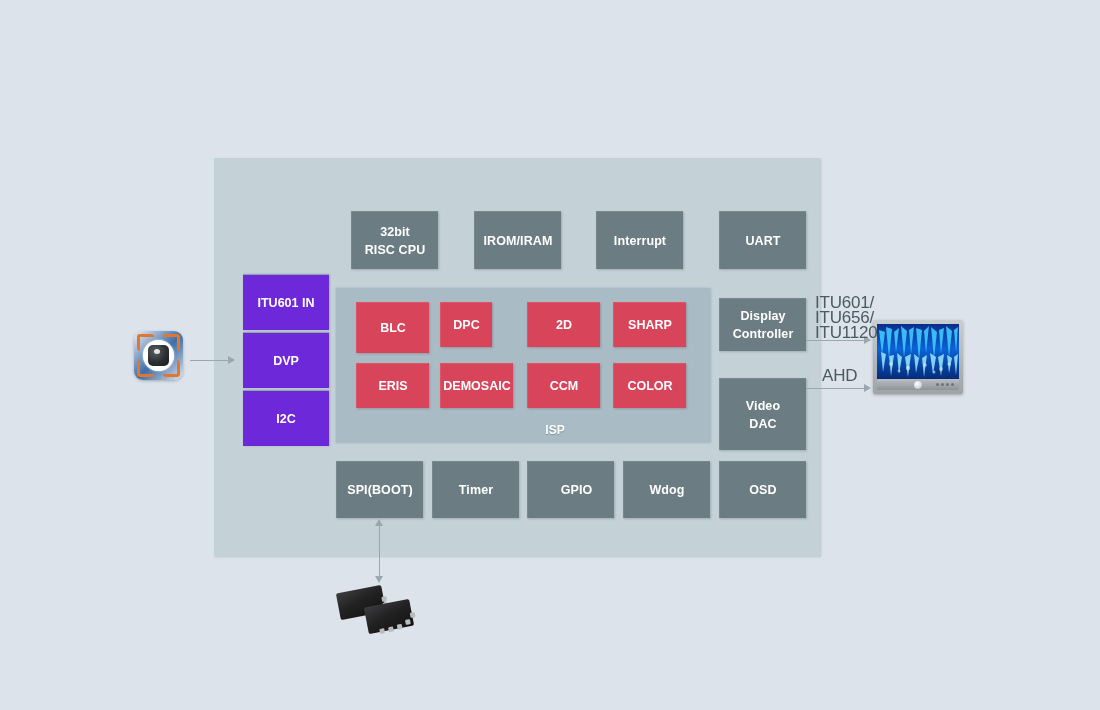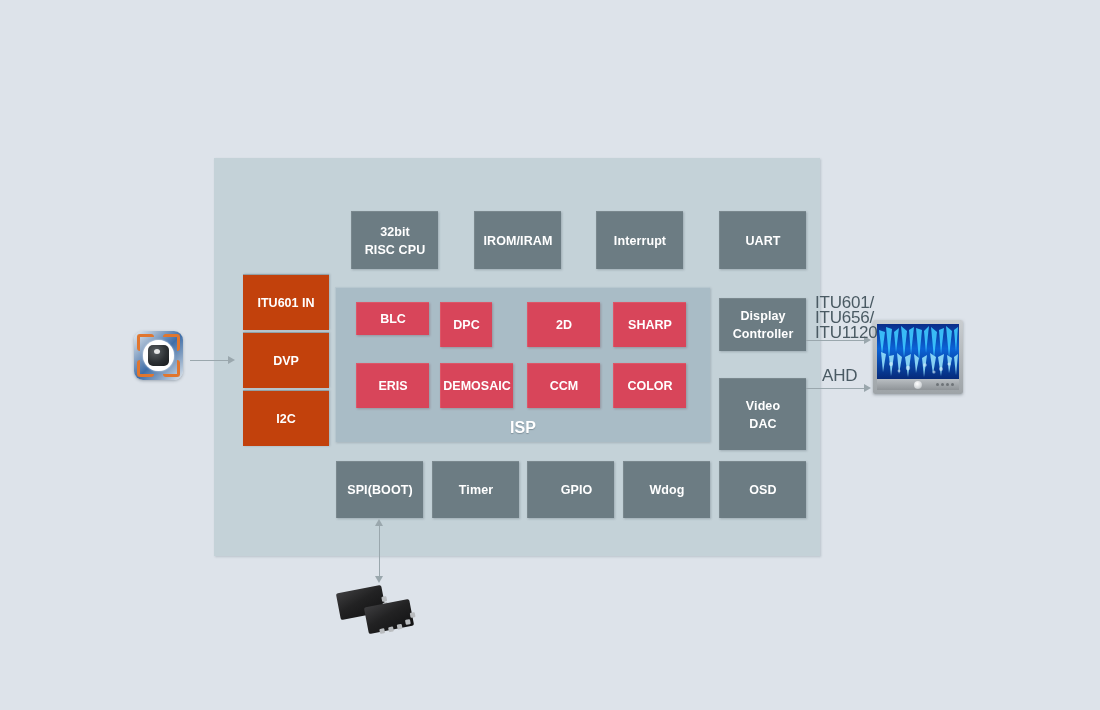--- a/index.html
+++ b/index.html
@@ -59,21 +59,21 @@
     left: 243px;
     top: 274px;
     width: 86px;
     height: 173px;
   }
   .io-blk {
     position: absolute;
     left: 0;
     width: 86px;
     height: 56px;
-    background: #c2410c;
+    background: #6d28d9;
     color: #fff;
     font-weight: bold;
     font-size: 12.5px;
     display: flex;
     align-items: center;
     justify-content: center;
     box-sizing: border-box;
     border-top: 1px solid #93a0a5;
     box-shadow: 1px 0 2px rgba(110,125,135,0.4);
   }
@@ -92,22 +92,23 @@
     box-sizing: border-box;
   }
   .isp-label {
     position: absolute;
     left: 0;
     bottom: 5px;
     width: 100%;
     text-align: center;
     color: #ffffff;
     font-weight: bold;
-    font-size: 16px;
+    font-size: 12px;
     text-shadow: 0 1px 1px rgba(90,105,115,0.5);
+    padding-left: 32px;
   }
   .red {
     position: absolute;
     background: #d8455a;
     color: #ffffff;
     font-weight: bold;
     font-size: 12.5px;
     display: flex;
     align-items: center;
     justify-content: center;
@@ -293,21 +294,21 @@
   <div class="blk" style="left:596px; top:211px; width:87px; height:58px;">Interrupt</div>
   <div class="blk" style="left:719px; top:211px; width:87px; height:58px;">UART</div>
 
   <div class="io-col">
     <div class="io-blk" style="top:0px;">ITU601 IN</div>
     <div class="io-blk" style="top:58px;">DVP</div>
     <div class="io-blk" style="top:116px;">I2C</div>
   </div>
 
   <div class="isp-body">
-    <div class="red" style="left:20px; top:14px; width:73px; height:33px;">BLC</div>
+    <div class="red" style="left:20px; top:14px; width:73px; height:51px;">BLC</div>
     <div class="red" style="left:104px; top:14px; width:52px; height:45px;">DPC</div>
     <div class="red" style="left:191px; top:14px; width:73px; height:45px;">2D</div>
     <div class="red" style="left:277px; top:14px; width:73px; height:45px;">SHARP</div>
 
     <div class="red" style="left:20px; top:75px; width:73px; height:45px;">ERIS</div>
     <div class="red" style="left:104px; top:75px; width:73px; height:45px;">DEMOSAIC</div>
     <div class="red" style="left:191px; top:75px; width:73px; height:45px;">CCM</div>
     <div class="red" style="left:277px; top:75px; width:73px; height:45px;">COLOR</div>
 
     <div class="isp-label">ISP</div>

